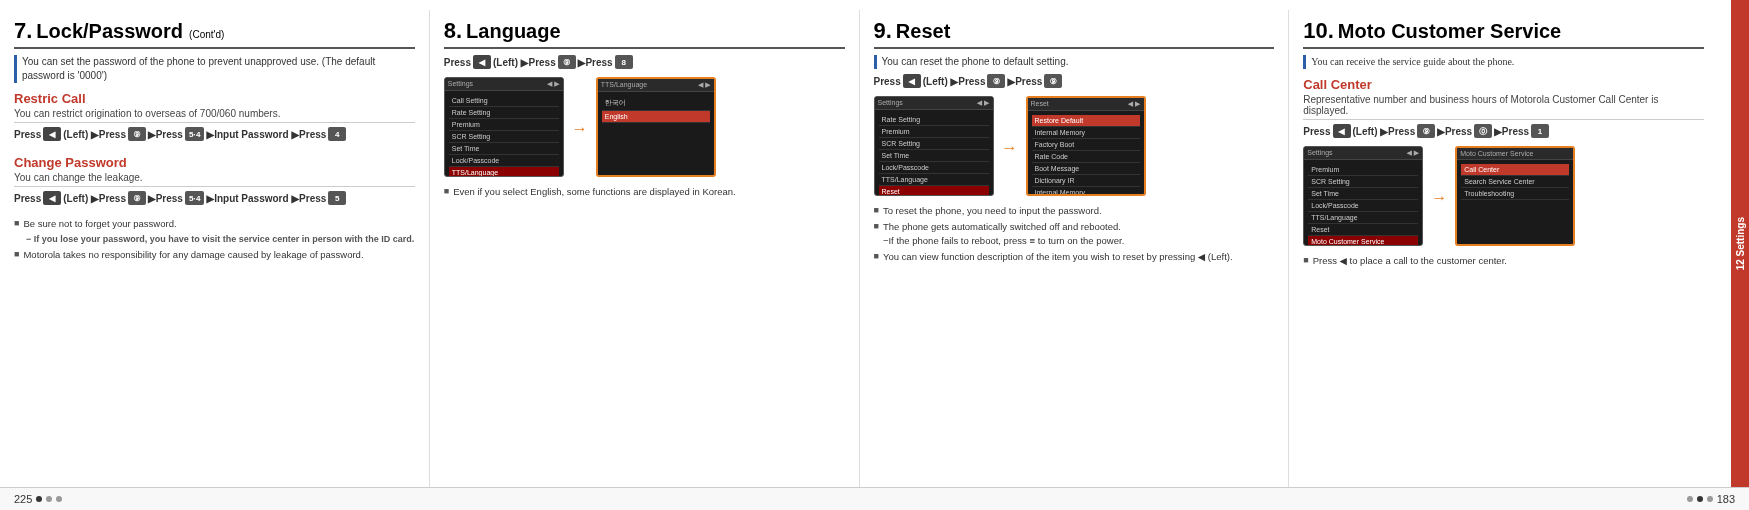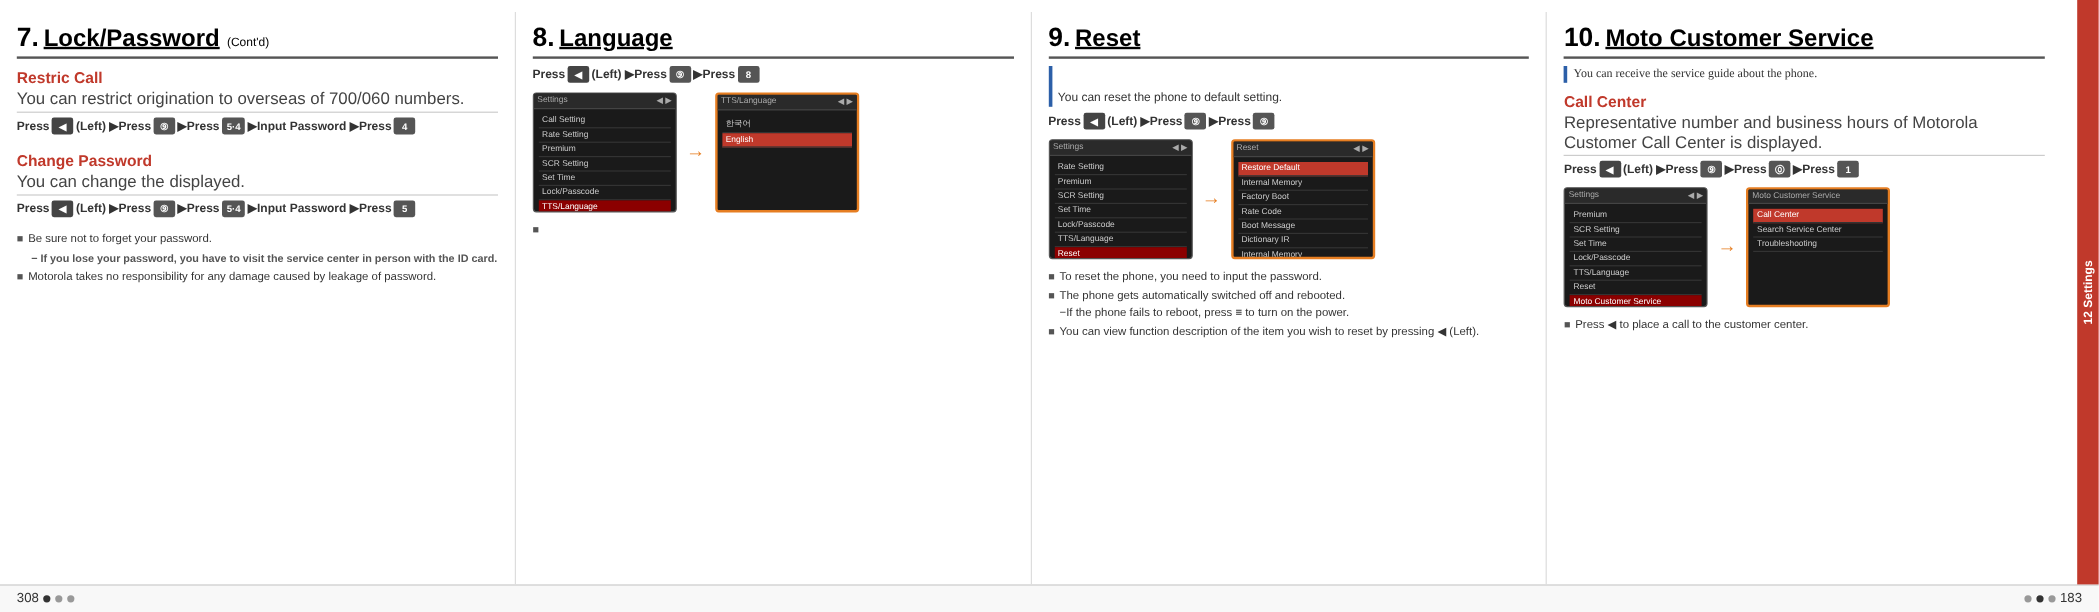--- a/index.html
+++ b/index.html
@@ -65,21 +65,20 @@
       padding-bottom: 3px;
     }
     .section-number {
       font-size: 22px;
       font-weight: bold;
       margin-right: 4px;
     }
     .section-title {
       font-size: 20px;
       font-weight: bold;
-      text-decoration: underline;
     }
     .section-subtitle {
       font-size: 10px;
       font-weight: normal;
       margin-left: 6px;
     }
     .blue-bar {
       width: 3px;
       height: 100%;
       background: #2c5fa8;
@@ -99,21 +98,21 @@
       align-self: stretch;
     }
     .subsection-title {
       font-size: 13px;
       font-weight: bold;
       color: #c0392b;
       margin-top: 8px;
       margin-bottom: 2px;
     }
     .subsection-desc {
-      font-size: 14px;
+      font-size: 10px;
       color: #444;
       margin-bottom: 4px;
       border-bottom: 1px solid #ccc;
       padding-bottom: 3px;
     }
     
     .press-line {
       display: flex;
       align-items: center;
       flex-wrap: wrap;
@@ -254,37 +253,41 @@
 
     <div class="columns">
 
       <div class="col">
         <div class="section-header">
           <span class="section-number">7.</span>
           <span class="section-title">Lock/Password</span>
           <span class="section-subtitle">(Cont'd)</span>
         </div>
 
+        <div class="desc-with-bar">
+          <div class="blue-bar"></div>
+          <span style="font-size:10px;color:#333;line-height:1.4;">You can set the password of the phone to prevent unapproved use. (The default password is '0000')</span>
+        </div>
 
         <div class="subsection-title">Restric Call</div>
         <div class="subsection-desc">You can restrict origination to overseas of 700/060 numbers.</div>
 
         <div class="press-line">
           <span class="press-label">Press</span>
           <span class="press-btn">◀</span>
           <span class="press-label">(Left) ▶Press</span>
           <span class="press-btn numbered">⑨</span>
           <span class="press-label">▶Press</span>
           <span class="press-btn numbered">5·4</span>
           <span class="press-label">▶Input Password ▶Press</span>
           <span class="press-btn numbered">4</span>
         </div>
 
         <div class="subsection-title" style="margin-top:14px;">Change Password</div>
-        <div class="subsection-desc">You can change the displayed.</div>
+        <div class="subsection-desc">You can change the leakage.</div>
 
         <div class="press-line">
           <span class="press-label">Press</span>
           <span class="press-btn">◀</span>
           <span class="press-label">(Left) ▶Press</span>
           <span class="press-btn numbered">⑨</span>
           <span class="press-label">▶Press</span>
           <span class="press-btn numbered">5·4</span>
           <span class="press-label">▶Input Password ▶Press</span>
           <span class="press-btn numbered">5</span>
@@ -348,32 +351,33 @@
             </div>
             <div class="phone-screen-inner">
               <div class="phone-menu-item">한국어</div>
               <div class="phone-menu-item highlighted2">English</div>
             </div>
           </div>
         </div>
 
         <div class="note-item" style="margin-top:4px;">
           <span class="note-bullet">■</span>
+          <span>Even if you select English, some functions are displayed in Korean.</span>
         </div>
       </div>
 
       <div class="col">
         <div class="section-header">
           <span class="section-number">9.</span>
           <span class="section-title">Reset</span>
         </div>
 
         <div class="desc-with-bar">
           <div class="blue-bar"></div>
-          <span style="font-size:10px;color:#333;line-height:1.4;margin-top:20px;">You can reset the phone to default setting.</span>
+          <span style="font-size:10px;color:#333;line-height:1.4;">You can reset the phone to default setting.</span>
         </div>
 
         <div class="press-line" style="margin-bottom:6px;">
           <span class="press-label">Press</span>
           <span class="press-btn">◀</span>
           <span class="press-label">(Left) ▶Press</span>
           <span class="press-btn numbered">⑨</span>
           <span class="press-label">▶Press</span>
           <span class="press-btn numbered">⑨</span>
         </div>
@@ -492,21 +496,21 @@
           <span class="note-bullet">■</span>
           <span>Press ◀ to place a call to the customer center.</span>
         </div>
       </div>
 
     </div>
   </div>
 
   <div class="footer">
     <div class="footer-dots">
-      <span class="footer-page">308</span>
+      <span class="footer-page">225</span>
       <div class="dot filled"></div>
       <div class="dot"></div>
       <div class="dot"></div>
     </div>
     <div class="footer-dots">
       <div class="dot"></div>
       <div class="dot filled"></div>
       <div class="dot"></div>
       <span class="footer-page">183</span>
     </div>

